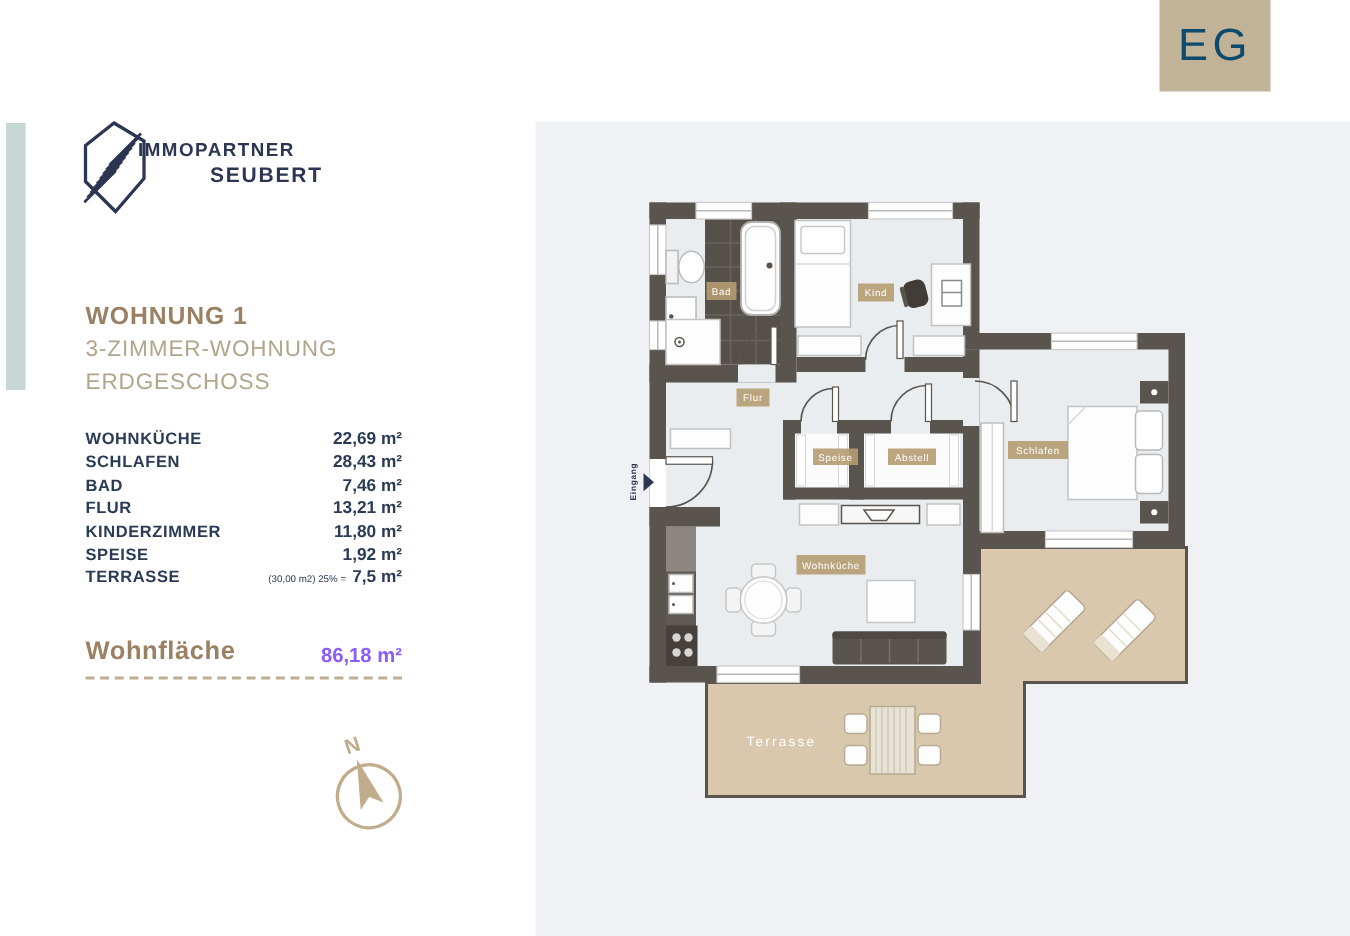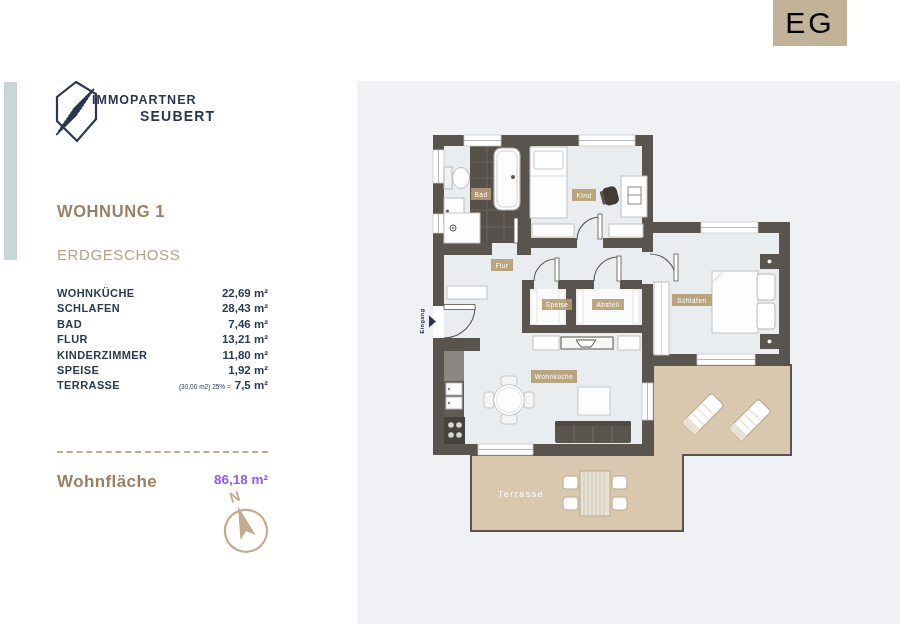--- a/index.html
+++ b/index.html
@@ -1,38 +1,38 @@
 <!DOCTYPE html>
 <html><head>
 <meta charset="utf-8">
 <style>
   html,body{margin:0;padding:0;background:#ffffff;}
   .page{position:relative;width:900px;height:624px;background:#ffffff;overflow:hidden;
         font-family:"Liberation Sans",sans-serif;}
   .gray-panel{position:absolute;left:357px;top:81px;width:543px;height:543px;background:#eff1f4;}
   .accent-bar{position:absolute;left:4px;top:82px;width:13px;height:178px;background:#c7d7d6;}
-  .eg-badge{position:absolute;left:773px;top:0;width:74px;height:46px;background:#c1b298;
-            color:#000000;display:flex;align-items:center;justify-content:center;
+  .eg-badge{position:absolute;left:773px;top:0;width:74px;height:61px;background:#c1b298;
+            color:#0c4a6e;display:flex;align-items:center;justify-content:center;
             font-size:30px;font-weight:300;letter-spacing:3px;}
   .brand{position:absolute;left:92px;top:93px;color:#2c3652;}
   .brand .b1{font-size:12.5px;font-weight:700;letter-spacing:1px;}
   .brand .b2{font-size:14px;font-weight:800;letter-spacing:1.2px;margin-top:1px;margin-left:48px;}
   .unit-name{position:absolute;left:57px;top:202px;font-size:16.5px;font-weight:700;
              letter-spacing:.6px;color:#9a8164;}
   .unit-type{position:absolute;left:57px;top:224px;font-size:15px;font-weight:400;
              letter-spacing:.6px;color:#b2a58d;}
   .unit-floor{position:absolute;left:57px;top:246px;font-size:15px;font-weight:400;
               letter-spacing:.6px;color:#b2a58d;}
   .area-table{position:absolute;left:57px;top:287px;width:211px;}
   .row{display:flex;justify-content:space-between;align-items:baseline;height:15.4px;}
   .rl{font-size:11px;font-weight:700;letter-spacing:.4px;color:#2b3a55;}
   .rv{font-size:11.5px;font-weight:700;color:#2b3a55;white-space:nowrap;}
   .rnote{font-size:6.5px;font-weight:400;color:#2b3a55;margin-right:4px;}
   .total-row{position:absolute;left:57px;top:424px;width:211px;display:flex;
-             justify-content:space-between;align-items:flex-start;margin-top:48px;}
+             justify-content:space-between;align-items:flex-end;}
   .tl{font-size:17px;font-weight:800;letter-spacing:.4px;color:#9a8164;}
   .tv{font-size:13.5px;font-weight:700;color:#8b5cf6;}
   .dashed-line{position:absolute;left:57px;top:451px;width:211px;border-top:2px dashed #bdad92;}
   .plan-svg{position:absolute;left:418px;top:128px;}
   .logo-svg{position:absolute;left:55px;top:80px;}
   .compass-svg{position:absolute;left:205px;top:480px;}
 </style>
 </head>
 <body>
 
@@ -55,20 +55,21 @@
       <line x1="1.2" y1="54.8" x2="22.2" y2="33.8"></line>
     </g>
     <polygon points="21,2 41,14 41,39 22,61 2,41 2,17" fill="none" stroke="#2c3652" stroke-width="2.2"></polygon>
   </svg>
   <div class="brand">
     <div class="b1">IMMOPARTNER</div>
     <div class="b2">SEUBERT</div>
   </div>
 
   <div class="unit-name">WOHNUNG 1</div>
+  <div class="unit-type">3-ZIMMER-WOHNUNG</div>
   <div class="unit-floor">ERDGESCHOSS</div>
 
   <div class="area-table">
     <div class="row">
       <span class="rl">WOHNKÜCHE</span>
       <span class="rv">22,69 m²</span>
     </div>
     <div class="row">
       <span class="rl">SCHLAFEN</span>
       <span class="rv">28,43 m²</span>

